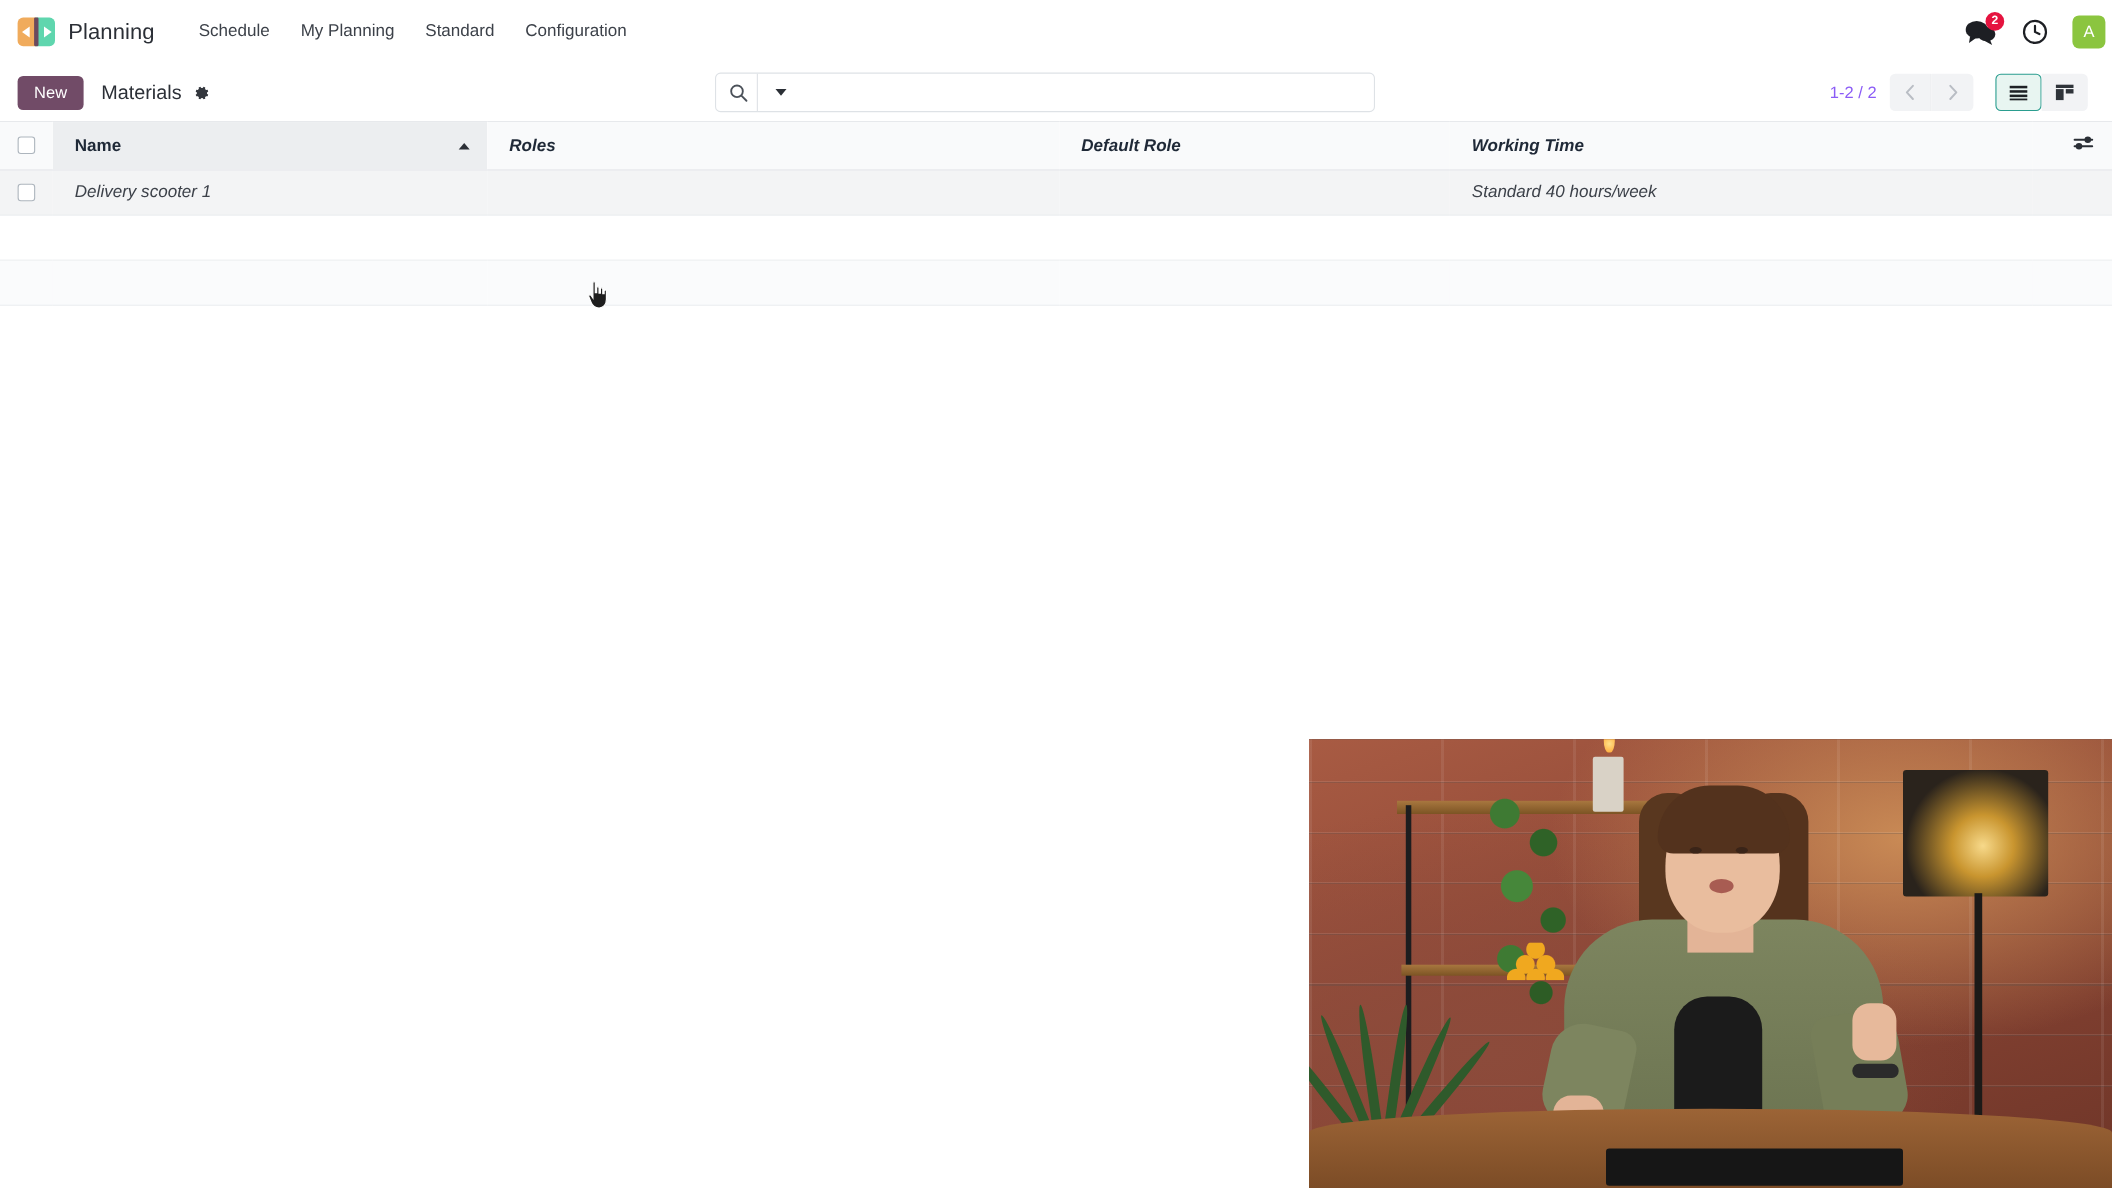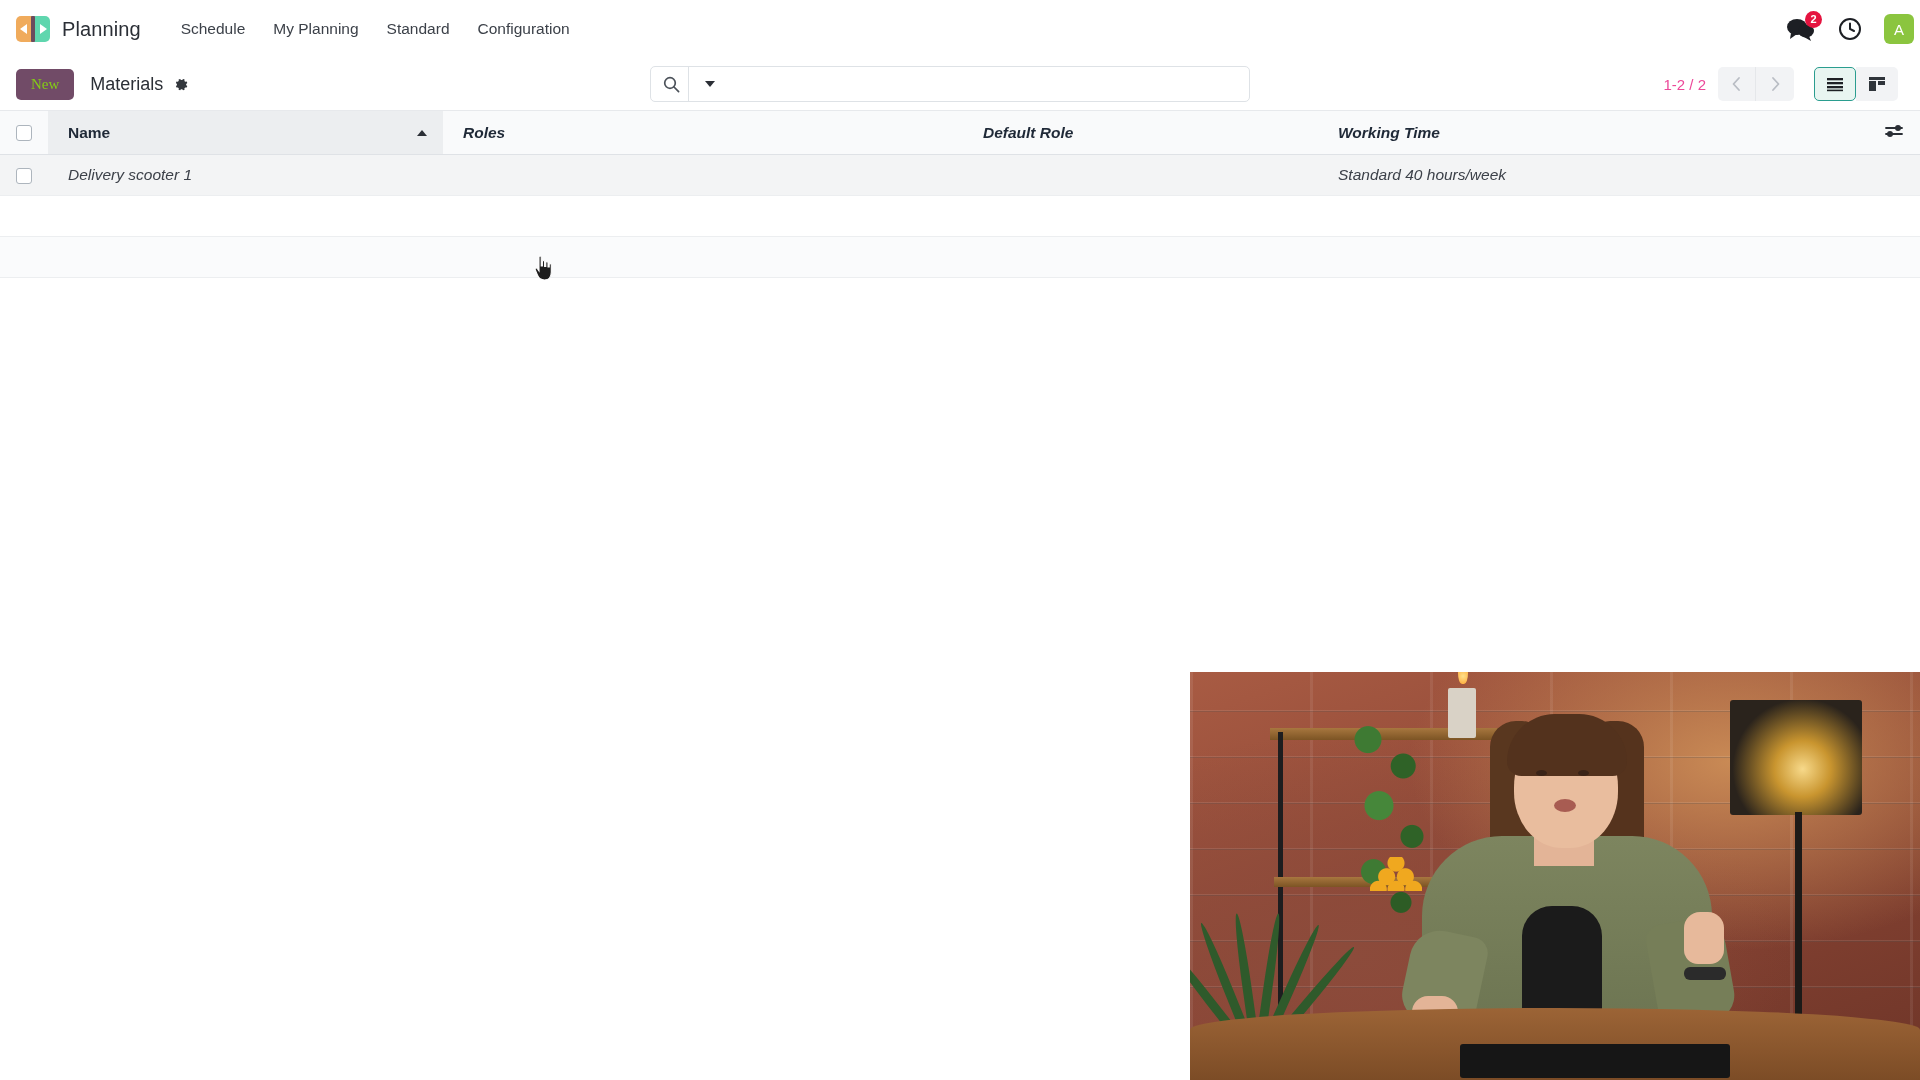--- a/index.html
+++ b/index.html
@@ -66,24 +66,24 @@
 
   
   .cp {
     height: 52px;
     display: flex; align-items: center;
     padding: 0 22px 0 16px;
     background: #ffffff;
     position: relative;
   }
   .btn-new {
-    background: #714b67; color: #84cc16;
+    background: #714b67; color: #ffffff;
     border: none; border-radius: 5px;
     font-size: 15px; padding: 7px 15px; cursor: pointer;
-    font-family: Liberation Serif, serif;
+    font-family: Liberation Sans, sans-serif;
   }
   .breadcrumb { display: flex; align-items: center; gap: 9px; margin-left: 16px; }
   .bc-title { font-size: 18px; color: #2b2f36; }
   .gear-icon { cursor: pointer; display: flex; align-items: center; color: #33373d; }
 
   .search-wrap {
     position: absolute; left: 650px; width: 600px;
     display: flex; align-items: center;
     border: 1px solid #dee2e6; border-radius: 5px;
     height: 36px; background: #fff;
@@ -99,21 +99,21 @@
     width: 42px; height: 100%;
     border-left: 1px solid #dee2e6;
     display: flex; align-items: center; justify-content: center;
     cursor: pointer;
   }
   .caret-down { width: 0; height: 0; border-left: 5px solid transparent; border-right: 5px solid transparent; border-top: 6px solid #2b2f36; }
 
   .cp-right {
     margin-left: auto; display: flex; align-items: center; gap: 12px;
   }
-  .pager-text { font-size: 15px; color: #ec4899; }
+  .pager-text { font-size: 15px; color: #8b5cf6; }
   .pager-btns { display: flex; }
   .pager-btn {
     width: 38px; height: 34px; background: #f2f3f5;
     display: flex; align-items: center; justify-content: center;
     cursor: pointer; color: #b9bdc4;
   }
   .pager-btn:first-child { border-radius: 5px 0 0 5px; border-right: 1px solid #e5e7ea; }
   .pager-btn:last-child { border-radius: 0 5px 5px 0; }
   .viewsw { display: flex; margin-left: 8px; }
   .view-btn {

